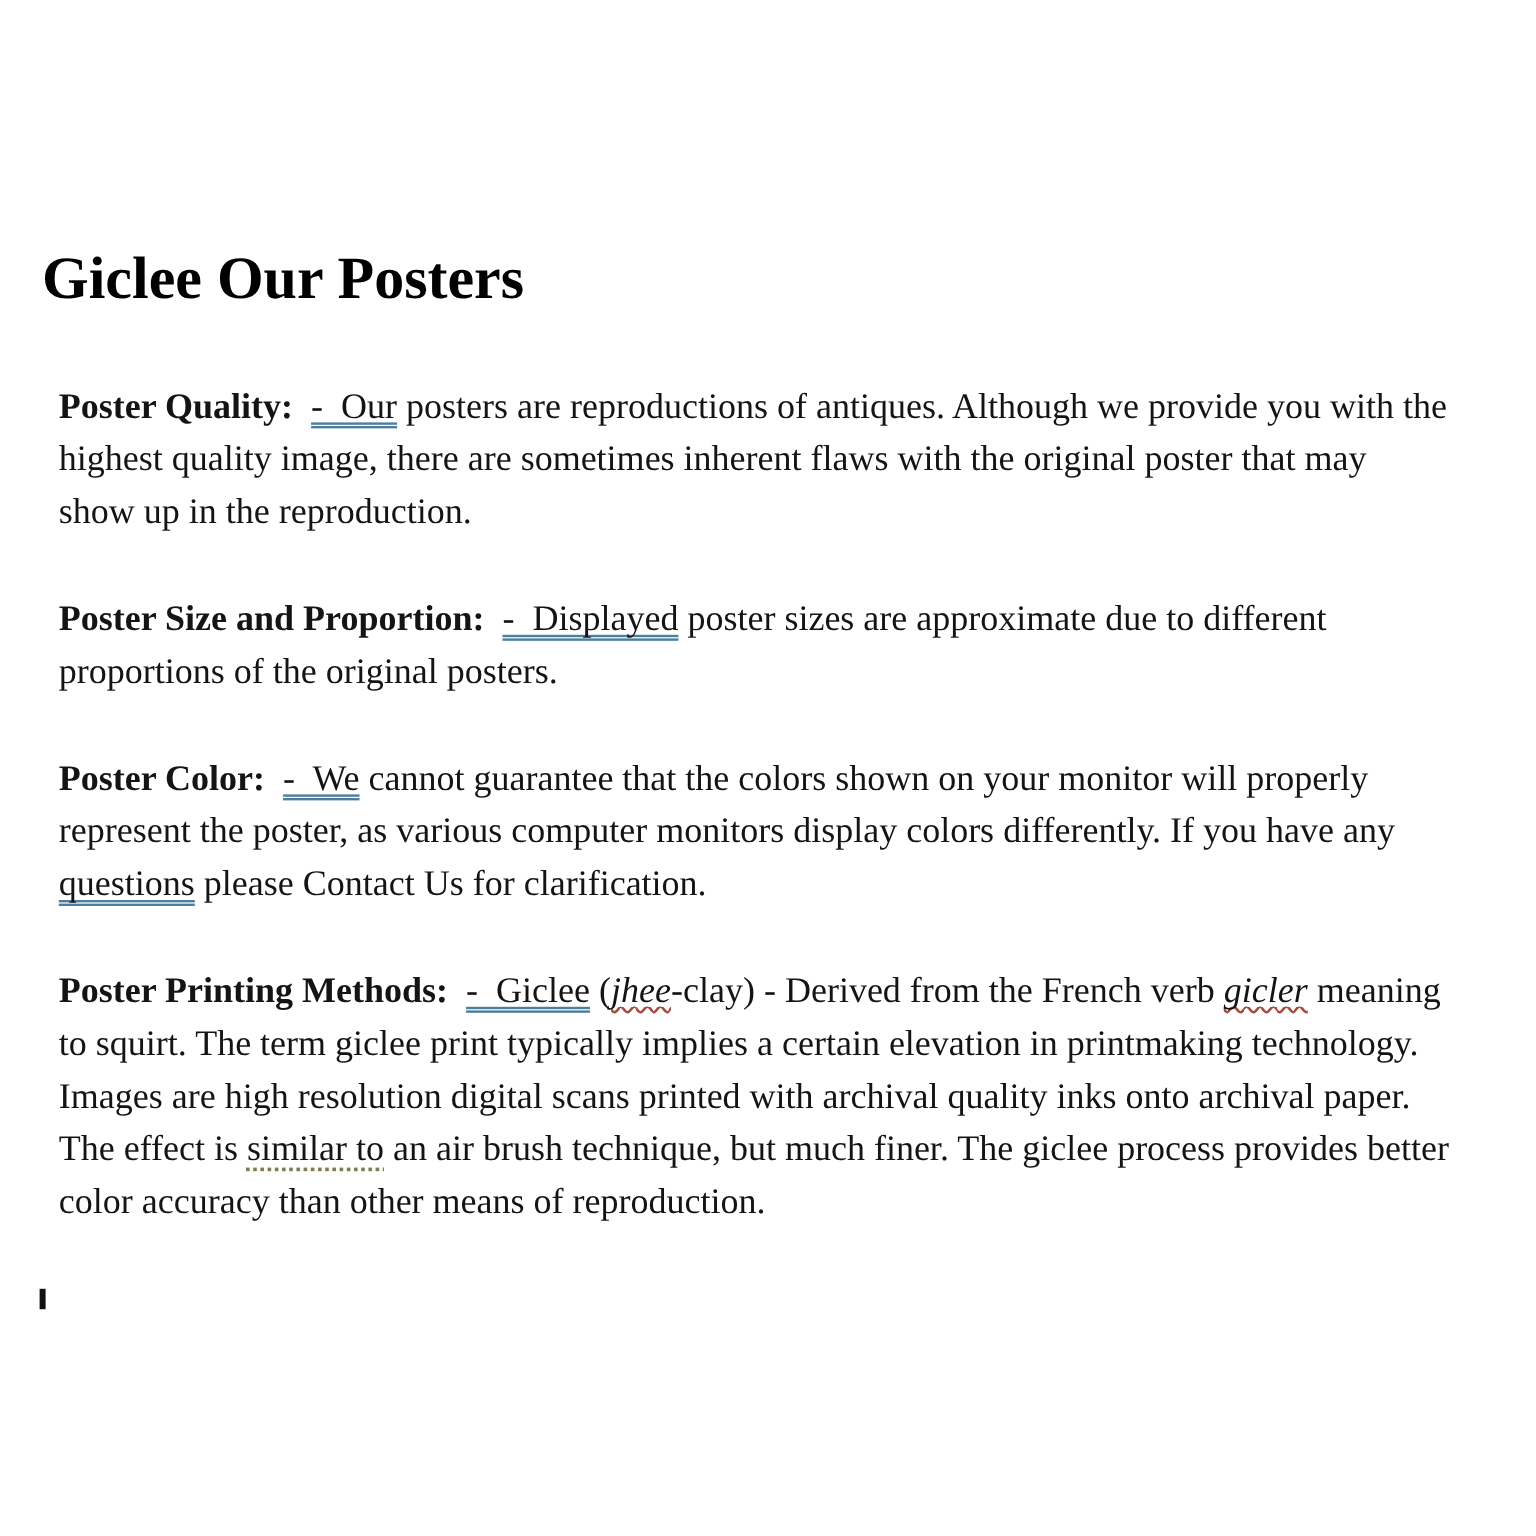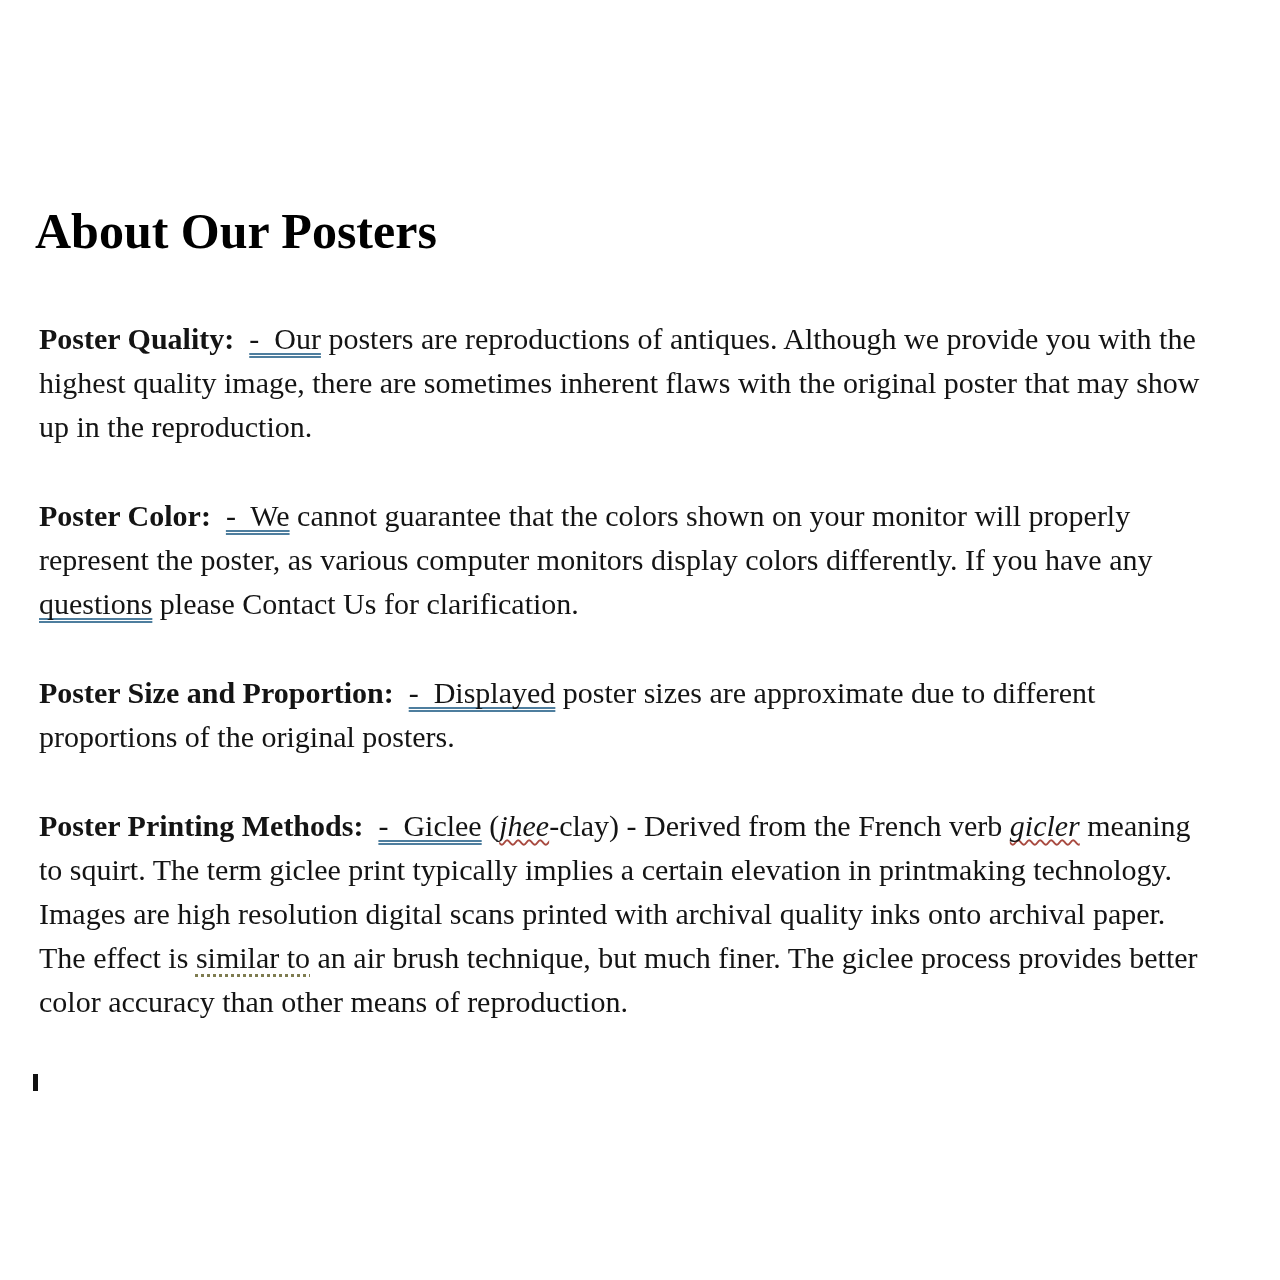--- a/index.html
+++ b/index.html
@@ -29,21 +29,21 @@
   .doc-title{
     font-size:50px;
     font-weight:700;
     line-height:1.1;
     margin:0 0 58px 0;
     color:#000;
   }
   .para{
     font-size:30px;
     line-height:44px;
-    margin:0 0 45px 4px;
+    margin:0 0 45px 14px;
     white-space:pre-wrap;
   }
   .para b{font-weight:700;}
   .u-double{
     text-decoration-line:underline;
     text-decoration-style:double;
     text-decoration-color:var(--double-c);
     text-decoration-thickness:1.5px;
     text-underline-offset:4px;
     text-decoration-skip-ink:none;
@@ -73,26 +73,26 @@
     height:17px;
     background:#111;
   }
 </style>
 </head>
 <body>
 
 <div class="page">
   <div class="content">
 
-    <h1 class="doc-title">About Our Posters</h1>
+    <h1 class="doc-title">Giclee Our Posters</h1>
 
     <p class="para"><b>Poster Quality:</b><span>  </span><span class="u-double">-  Our</span><span> posters are reproductions of antiques. Although we provide you with the highest quality image, there are sometimes inherent flaws with the original poster that may show up in the reproduction.</span></p>
 
+    <p class="para"><b>Poster Size and Proportion:</b><span>  </span><span class="u-double">-  Displayed</span><span> poster sizes are approximate due to different proportions of the original posters.</span></p>
+
     <p class="para"><b>Poster Color:</b><span>  </span><span class="u-double">-  We</span><span> cannot guarantee that the colors shown on your monitor will properly represent the poster, as various computer monitors display colors differently. If you have any </span><span class="u-double">questions</span><span> please Contact Us for clarification.</span></p>
-
-    <p class="para"><b>Poster Size and Proportion:</b><span>  </span><span class="u-double">-  Displayed</span><span> poster sizes are approximate due to different proportions of the original posters.</span></p>
 
     <p class="para"><b>Poster Printing Methods:</b><span>  </span><span class="u-double">-  Giclee</span><span> (</span><span class="u-wavy">jhee</span><span>-clay) - Derived from the French verb </span><span class="u-wavy">gicler</span><span> meaning to squirt. The term giclee print typically implies a certain elevation in printmaking technology. Images are high resolution digital scans printed with archival quality inks onto archival paper. The effect is </span><span class="u-dotted">similar to</span><span> an air brush technique, but much finer. The giclee process provides better color accuracy than other means of reproduction.</span></p>
 
   </div>
 
   <div class="text-cursor"></div>
 </div>
 
 </body></html>

